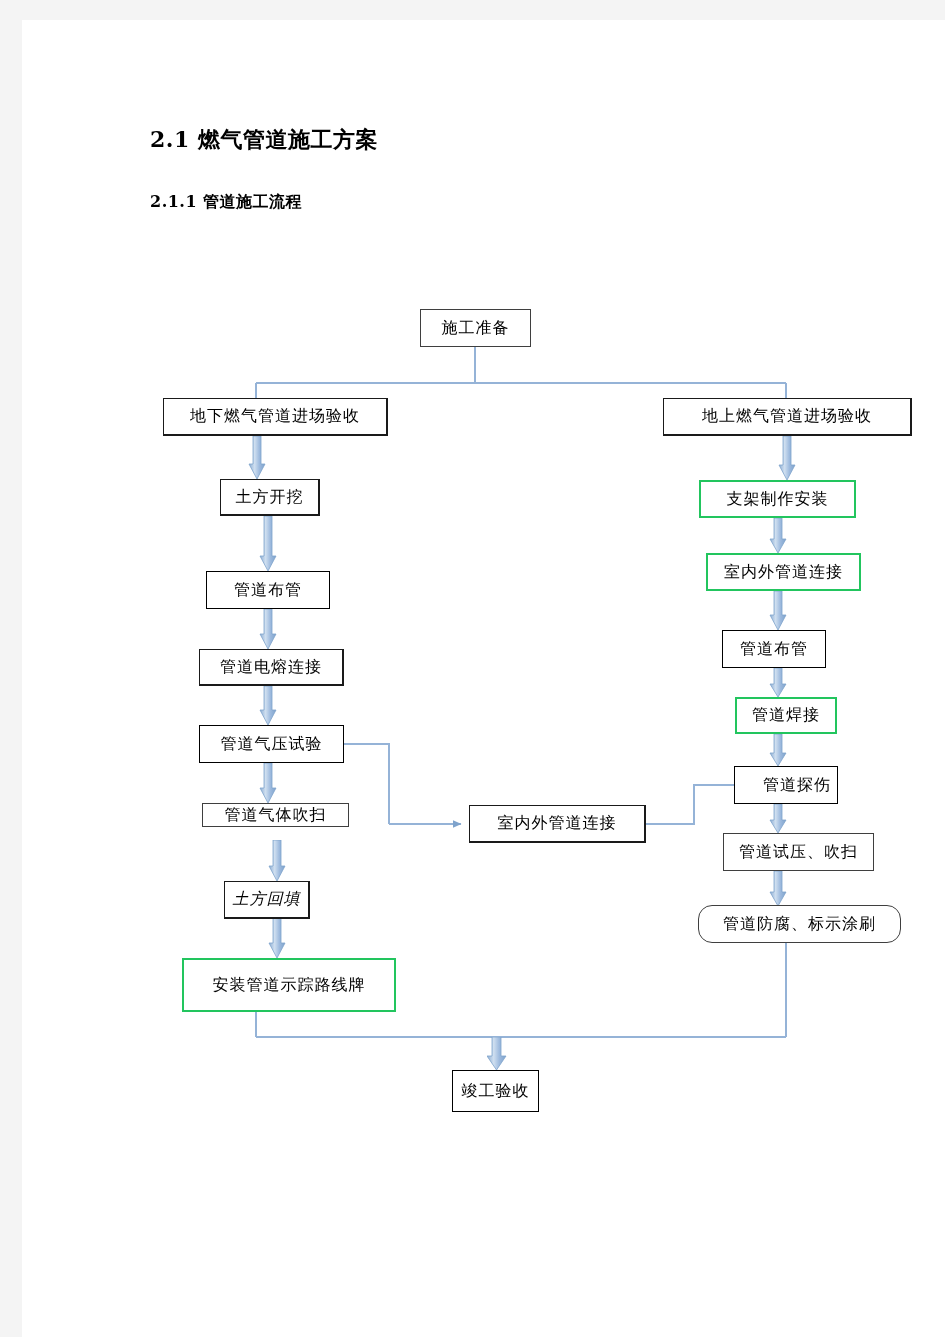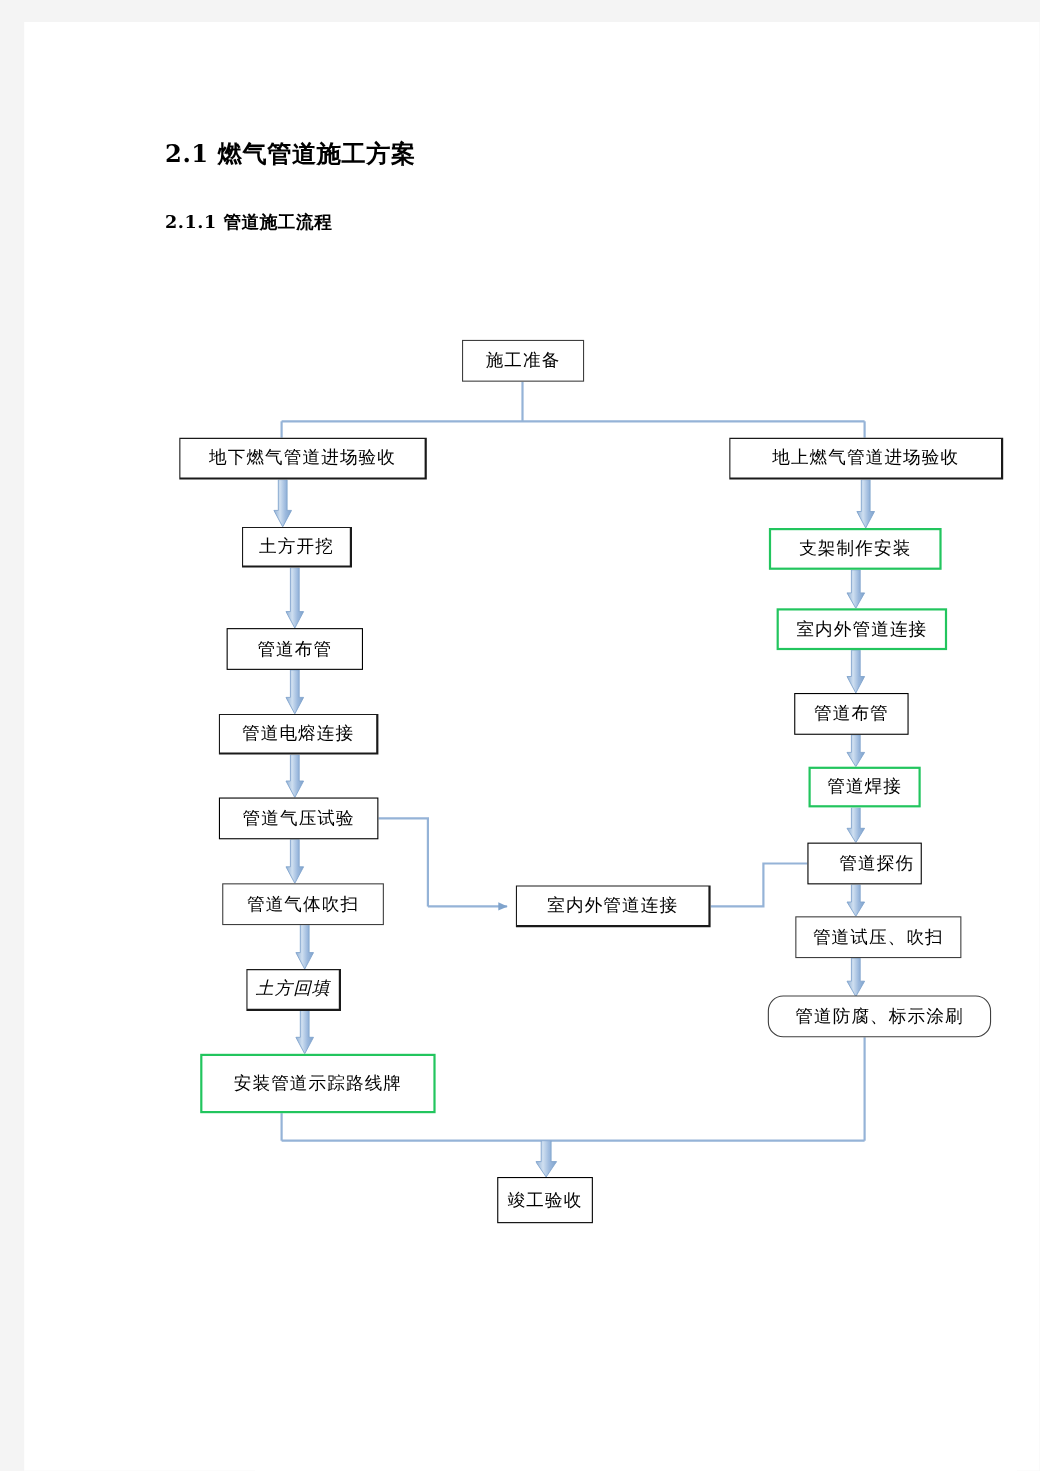--- a/index.html
+++ b/index.html
@@ -173,21 +173,21 @@
     <div class="node b-heavy" style="left:629px;top:378px;width:249px;height:38px;">地上燃气管道进场验收</div>
 
     <div class="node b-heavy" style="left:186px;top:459px;width:100px;height:37px;">土方开挖</div>
 
     <div class="node b-black" style="left:172px;top:551px;width:124px;height:38px;">管道布管</div>
 
     <div class="node b-heavy" style="left:165px;top:629px;width:145px;height:37px;">管道电熔连接</div>
 
     <div class="node b-black" style="left:165px;top:705px;width:145px;height:38px;">管道气压试验</div>
 
-    <div class="node b-thin" style="left:168px;top:783px;width:147px;height:38px;">管道气体吹扫</div>
+    <div class="node b-thin" style="left:168px;top:783px;width:147px;height:24px;">管道气体吹扫</div>
 
     <div class="node b-heavy" style="left:190px;top:861px;width:86px;height:38px;font-style:italic;">土方回填</div>
 
     <div class="node b-gray" style="left:148px;top:938px;width:214px;height:54px;">安装管道示踪路线牌</div>
 
     <div class="node b-gray" style="left:665px;top:460px;width:157px;height:38px;">支架制作安装</div>
 
     <div class="node b-gray" style="left:672px;top:533px;width:155px;height:38px;">室内外管道连接</div>
 
     <div class="node b-black" style="left:688px;top:610px;width:104px;height:38px;">管道布管</div>

